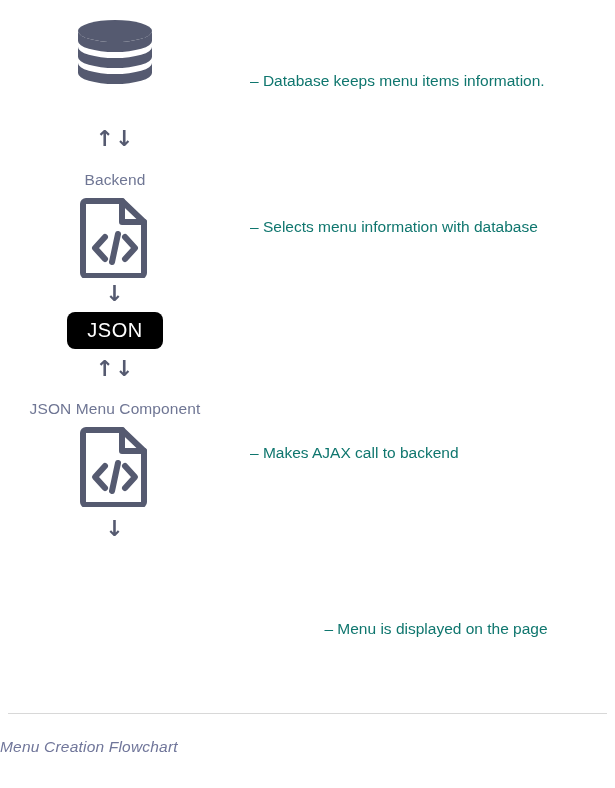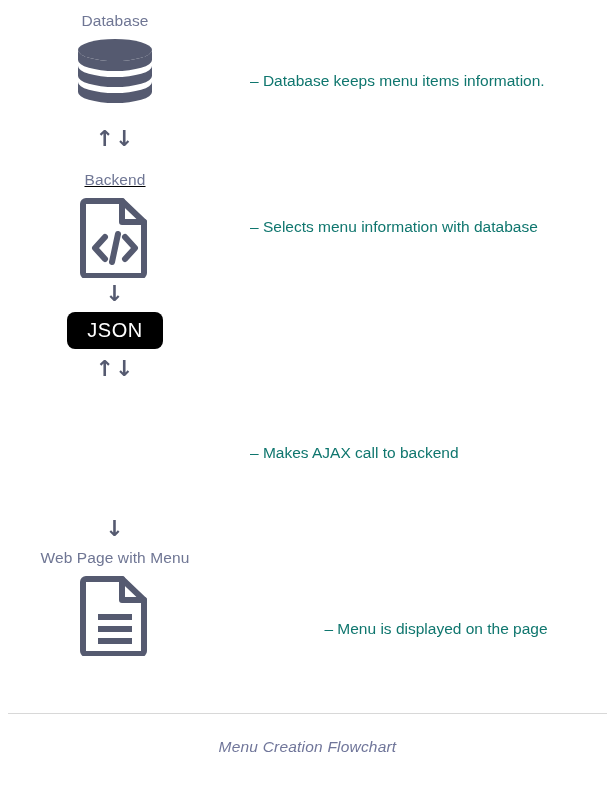--- a/index.html
+++ b/index.html
@@ -94,57 +94,56 @@
     top: 713px;
     width: 599px;
     height: 1px;
     background: #d8d8d8;
   }
   .caption {
     position: absolute;
     left: 0;
     top: 738px;
     width: 615px;
-    text-align: center;
+    text-align: left;
     font-style: italic;
     font-size: 15.5px;
     color: #70769a;
     letter-spacing: 0.2px;
   }
 
   svg { display: block; }
 </style>
 </head>
 <body>
 
 <div id="flowchart">
 
   <div class="node" style="top:12px;">
-    <div class="node-label">Database</div>
     <div class="node-icon">
       <svg width="80" height="72" viewBox="0 0 80 72" aria-hidden="true">
         <g fill="#555a70">
           <ellipse cx="40" cy="13" rx="37" ry="11"></ellipse>
           <path d="M3 13 v10 a37 11 0 0 0 74 0 v-10 a37 11 0 0 1 -74 0 z"></path>
           <path d="M3 29 v10 a37 11 0 0 0 74 0 v-10 a37 11 0 0 1 -74 0 z"></path>
           <path d="M3 45 v10 a37 11 0 0 0 74 0 v-10 a37 11 0 0 1 -74 0 z"></path>
         </g>
       </svg>
     </div>
   </div>
 
   <div class="desc" style="top:70px;">
     <div>– Database keeps menu items information.</div>
   </div>
 
   <div class="connector" style="top:128px;">
     <span>↑↓</span>
   </div>
 
-  <div class="node" style="top:171px;text-decoration:underline;">
+  <div class="node" style="top:171px;">
     <div class="node-label">Backend</div>
     <div class="node-icon">
       <svg width="74" height="82" viewBox="0 0 74 82" aria-hidden="true">
         <path d="M8 5 h36 l22 21 v51 a3 3 0 0 1 -3 3 h-55 a3 3 0 0 1 -3 -3 v-69 a3 3 0 0 1 3 -3 z" fill="none" stroke="#555a70" stroke-width="6" stroke-linejoin="round"></path>
         <path d="M44 5 v21 h22" fill="none" stroke="#555a70" stroke-width="6" stroke-linejoin="round" stroke-linecap="round"></path>
         <path d="M27 41 L17 52 L27 63" fill="none" stroke="#555a70" stroke-width="6" stroke-linecap="round" stroke-linejoin="round"></path>
         <path d="M47 41 L57 52 L47 63" fill="none" stroke="#555a70" stroke-width="6" stroke-linecap="round" stroke-linejoin="round"></path>
         <path d="M40 38 L34 66" fill="none" stroke="#555a70" stroke-width="6" stroke-linecap="round"></path>
       </svg>
     </div>
@@ -159,41 +158,41 @@
   </div>
 
   <div class="json-pill-wrap" style="top:312px;">
     <span class="json-pill">JSON</span>
   </div>
 
   <div class="connector" style="top:358px;">
     <span>↑↓</span>
   </div>
 
+  <div class="node" style="top:400px;">
+    <div class="node-label">JSON Menu Component</div>
+    <div class="node-icon">
+      <svg width="74" height="82" viewBox="0 0 74 82" aria-hidden="true">
+        <path d="M8 5 h36 l22 21 v51 a3 3 0 0 1 -3 3 h-55 a3 3 0 0 1 -3 -3 v-69 a3 3 0 0 1 3 -3 z" fill="none" stroke="#555a70" stroke-width="6" stroke-linejoin="round"></path>
+        <path d="M44 5 v21 h22" fill="none" stroke="#555a70" stroke-width="6" stroke-linejoin="round" stroke-linecap="round"></path>
+        <path d="M27 41 L17 52 L27 63" fill="none" stroke="#555a70" stroke-width="6" stroke-linecap="round" stroke-linejoin="round"></path>
+        <path d="M47 41 L57 52 L47 63" fill="none" stroke="#555a70" stroke-width="6" stroke-linecap="round" stroke-linejoin="round"></path>
+        <path d="M40 38 L34 66" fill="none" stroke="#555a70" stroke-width="6" stroke-linecap="round"></path>
+      </svg>
+    </div>
+  </div>
 
   <div class="desc" style="top:442px;">
     <div>– Makes AJAX call to backend</div>
   </div>
 
   <div class="connector" style="top:518px;">
     <span>↓</span>
   </div>
 
-  <div class="node" style="top:549px;">
-    <div class="node-label">Web Page with Menu</div>
-    <div class="node-icon">
-      <svg width="74" height="82" viewBox="0 0 74 82" aria-hidden="true">
-        <path d="M8 5 h36 l22 21 v51 a3 3 0 0 1 -3 3 h-55 a3 3 0 0 1 -3 -3 v-69 a3 3 0 0 1 3 -3 z" fill="none" stroke="#555a70" stroke-width="6" stroke-linejoin="round"></path>
-        <path d="M44 5 v21 h22" fill="none" stroke="#555a70" stroke-width="6" stroke-linejoin="round" stroke-linecap="round"></path>
-        <rect x="20" y="40" width="34" height="6" fill="#555a70"></rect>
-        <rect x="20" y="52" width="34" height="6" fill="#555a70"></rect>
-        <rect x="20" y="64" width="34" height="6" fill="#555a70"></rect>
-      </svg>
-    </div>
-  </div>
 
   <div class="desc" style="top:618px;text-align:center;">
     <div>– Menu is displayed on the page</div>
   </div>
 
   <div class="divider"></div>
   <div class="caption">Menu Creation Flowchart</div>
 
 </div>
 

